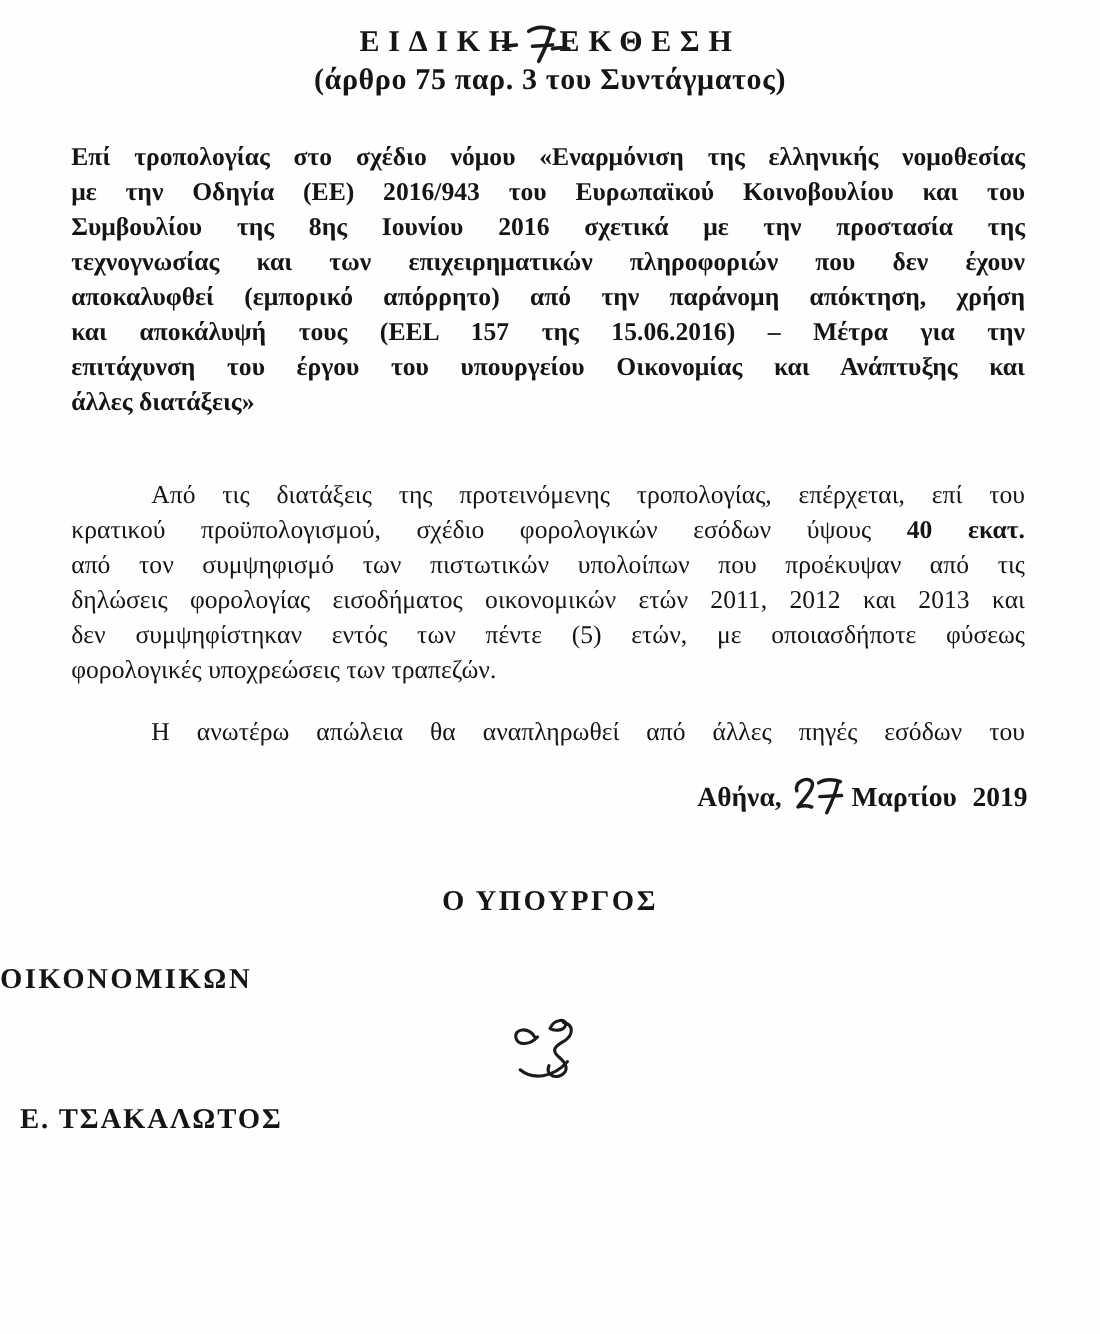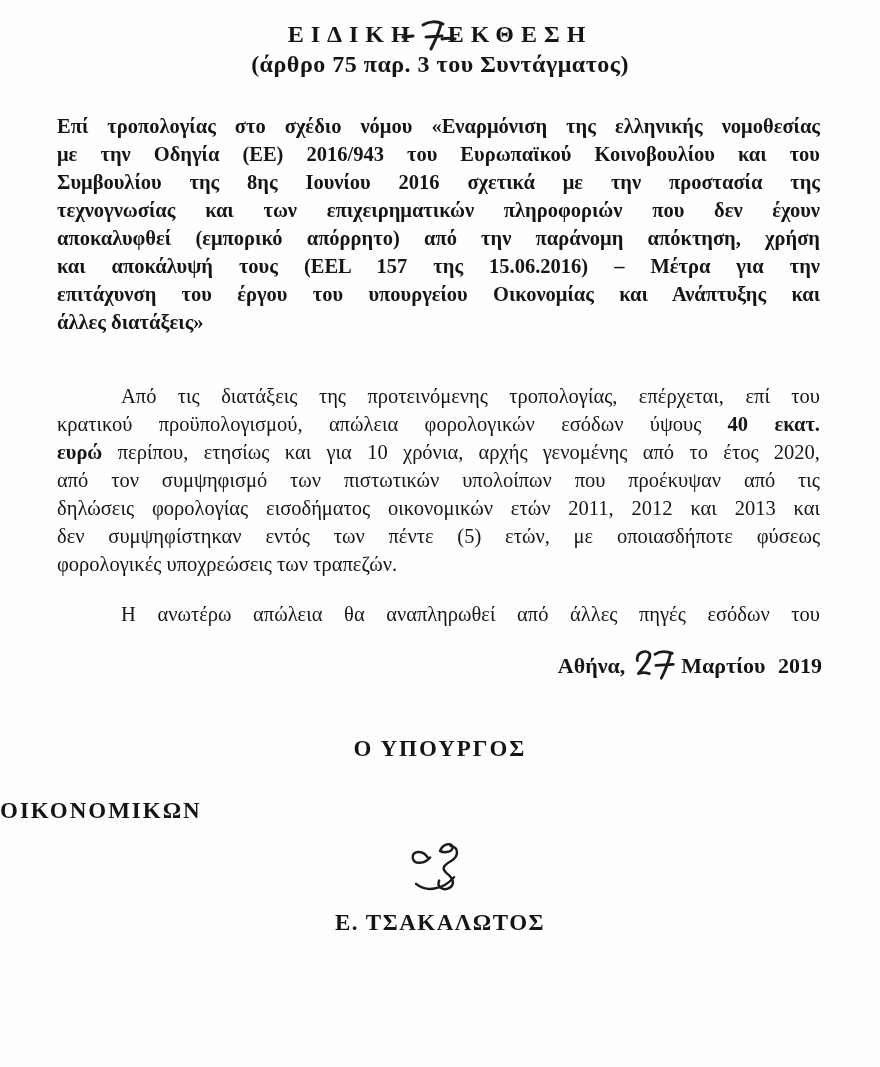--- a/index.html
+++ b/index.html
@@ -59,21 +59,21 @@
     width: 46px; height: 38px;
     vertical-align: -10px;
     margin: 0 4px 0 6px;
   }
   .dateline .rest { word-spacing: 7px; }
 
   .minister-title1 { margin-top: 52px; text-align: center; font-weight: bold; font-size: 23px; letter-spacing: 2px; }
   .minister-title2 { margin-top: 36px; font-weight: bold; font-size: 23px; letter-spacing: 2px; }
   .signature-wrap { margin-top: 12px; text-align: center; height: 68px; }
   .signature-wrap svg { width: 86px; height: 66px; }
-  .minister-name { margin-top: 6px; text-align: center; font-weight: bold; font-size: 23px; letter-spacing: 1.5px; }
+  .minister-name { margin-top: 6px; font-weight: bold; font-size: 23px; letter-spacing: 1.5px; padding-left: 16px; }
 </style>
 </head>
 <body>
 
 <div class="page">
 
   <div class="pagenum" role="img" aria-label="7">
     <svg viewBox="0 0 66 42">
       <path class="hand-stroke" d="M5,25 L15,24"></path>
       <path class="hand-stroke" d="M25,13 C31,9 39,9 45,12"></path>
@@ -94,22 +94,21 @@
         <div class="line"><span>με την Οδηγία (ΕΕ) 2016/943 του Ευρωπαϊκού Κοινοβουλίου και του</span></div>
         <div class="line"><span>Συμβουλίου της 8ης Ιουνίου 2016 σχετικά με την προστασία της</span></div>
         <div class="line"><span>τεχνογνωσίας και των επιχειρηματικών πληροφοριών που δεν έχουν</span></div>
         <div class="line"><span>αποκαλυφθεί (εμπορικό απόρρητο) από την παράνομη απόκτηση, χρήση</span></div>
         <div class="line"><span>και αποκάλυψή τους (EEL 157 της 15.06.2016) – Μέτρα για την</span></div>
         <div class="line"><span>επιτάχυνση του έργου του υπουργείου Οικονομίας και Ανάπτυξης και</span></div>
         <div class="line last"><span>άλλες διατάξεις»</span></div>
       </div>
       <div class="para para-1">
         <div class="line indent"><span>Από τις διατάξεις της προτεινόμενης τροπολογίας, επέρχεται, επί του</span></div>
-        <div class="line"><span>κρατικού προϋπολογισμού, απώλεια φορολογικών εσόδων ύψους </span><b>40 εκατ.</b></div>
-        <div class="line"><b>ευρώ</b><span> περίπου, ετησίως και για 10 χρόνια, αρχής γενομένης από το έτος 2020,</span></div>
+        <div class="line"><span>κρατικού προϋπολογισμού, σχέδιο φορολογικών εσόδων ύψους </span><b>40 εκατ.</b></div>
         <div class="line"><span>από τον συμψηφισμό των πιστωτικών υπολοίπων που προέκυψαν από τις</span></div>
         <div class="line"><span>δηλώσεις φορολογίας εισοδήματος οικονομικών ετών 2011, 2012 και 2013 και</span></div>
         <div class="line"><span>δεν συμψηφίστηκαν εντός των πέντε (5) ετών, με οποιασδήποτε φύσεως</span></div>
         <div class="line last"><span>φορολογικές υποχρεώσεις των τραπεζών.</span></div>
       </div>
       <div class="para para-2">
         <div class="line indent"><span>Η ανωτέρω απώλεια θα αναπληρωθεί από άλλες πηγές εσόδων του</span></div>
       </div>
     </div>
 

